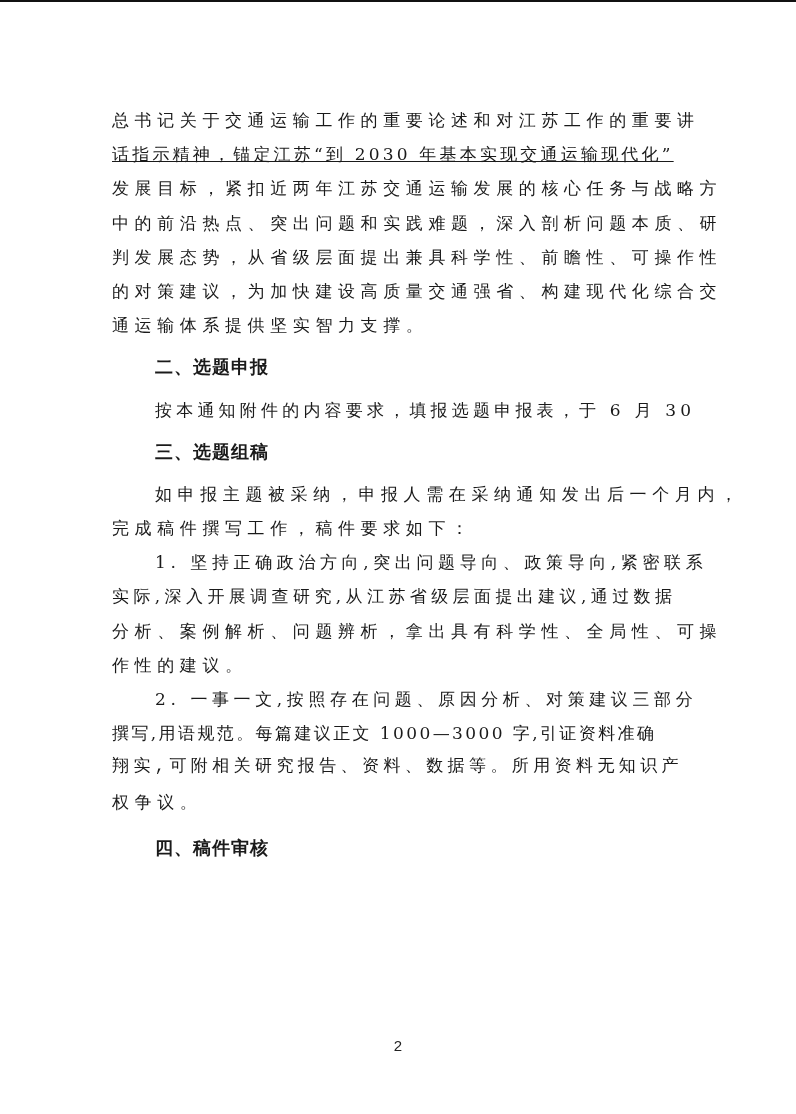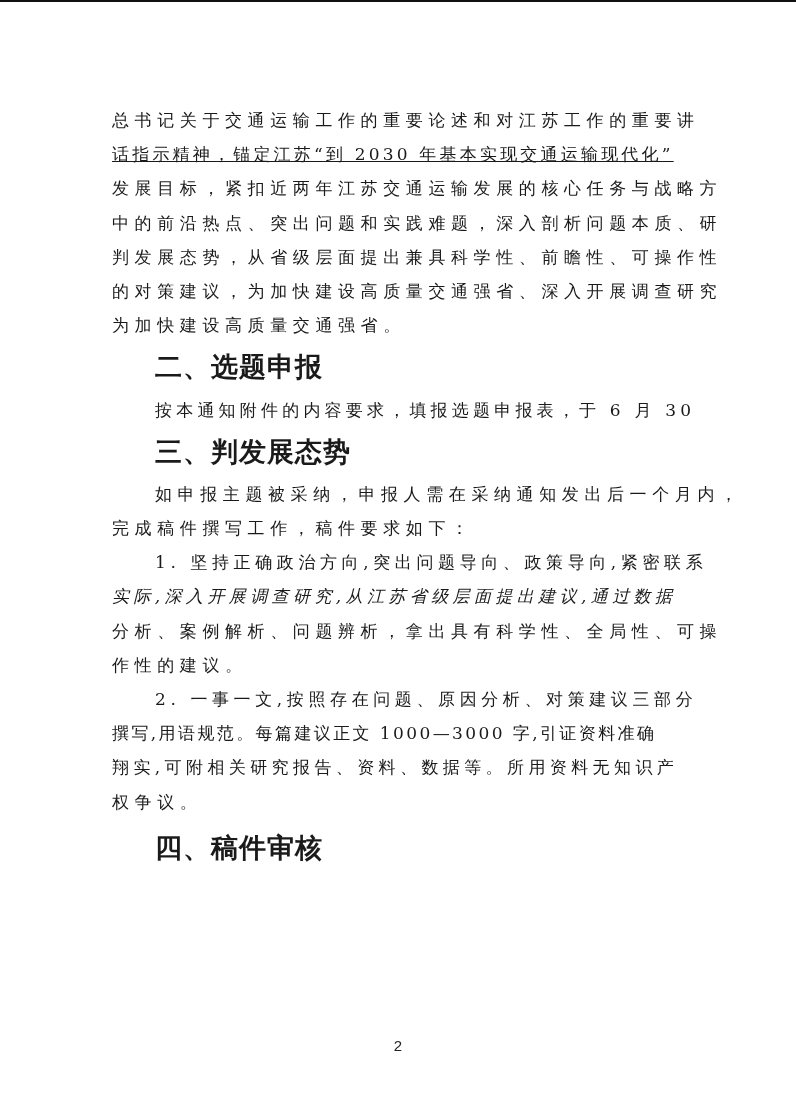--- a/index.html
+++ b/index.html
@@ -32,21 +32,21 @@
     height: 34.2px;
     line-height: 34.2px;
     font-size: 17px;
     letter-spacing: 5.6px;
     white-space: nowrap;
   }
   .indent { padding-left: 43px; }
   .heading {
     font-family: "DejaVu Sans", "Liberation Sans", sans-serif;
     font-weight: bold;
-    font-size: 27px;
+    font-size: 18px;
     letter-spacing: 1px;
     padding-left: 43px;
     height: 34.2px;
     line-height: 34.2px;
     white-space: nowrap;
   }
   .gap-small { height: 8px; }
   .gap-med { height: 12px; }
   .page-number {
     position: absolute;
@@ -65,52 +65,52 @@
 <div class="top-rule"></div>
 
 <div class="page">
 
   <div>
     <div class="line">总书记关于交通运输工作的重要论述和对江苏工作的重要讲</div>
     <div class="line" style="letter-spacing:3.2px;text-decoration:underline;">话指示精神，锚定江苏“到 2030 年基本实现交通运输现代化”</div>
     <div class="line">发展目标，紧扣近两年江苏交通运输发展的核心任务与战略方</div>
     <div class="line">中的前沿热点、突出问题和实践难题，深入剖析问题本质、研</div>
     <div class="line">判发展态势，从省级层面提出兼具科学性、前瞻性、可操作性</div>
-    <div class="line">的对策建议，为加快建设高质量交通强省、深入开展调查研究</div>
-    <div class="line">为加快建设高质量交通强省。</div>
+    <div class="line">的对策建议，为加快建设高质量交通强省、构建现代化综合交</div>
+    <div class="line">通运输体系提供坚实智力支撑。</div>
   </div>
 
   <div class="gap-small"></div>
   <div class="heading">二、选题申报</div>
   <div class="gap-small"></div>
 
   <div>
     <div class="line indent" style="letter-spacing:4.2px;">按本通知附件的内容要求，填报选题申报表，于 6 月 30</div>
   </div>
 
   <div class="gap-small"></div>
-  <div class="heading">三、判发展态势</div>
+  <div class="heading">三、选题组稿</div>
   <div class="gap-small"></div>
 
   <div>
     <div class="line indent">如申报主题被采纳，申报人需在采纳通知发出后一个月内，</div>
     <div class="line">完成稿件撰写工作，稿件要求如下：</div>
   </div>
 
   <div>
     <div class="line indent" style="letter-spacing:4.6px;">1. 坚持正确政治方向,突出问题导向、政策导向,紧密联系</div>
-    <div class="line" style="letter-spacing:4.4px;font-style:italic;">实际,深入开展调查研究,从江苏省级层面提出建议,通过数据</div>
+    <div class="line" style="letter-spacing:4.4px;">实际,深入开展调查研究,从江苏省级层面提出建议,通过数据</div>
     <div class="line">分析、案例解析、问题辨析，拿出具有科学性、全局性、可操</div>
     <div class="line">作性的建议。</div>
   </div>
 
   <div>
     <div class="line indent" style="letter-spacing:4.6px;">2. 一事一文,按照存在问题、原因分析、对策建议三部分</div>
     <div class="line" style="letter-spacing:2.4px;">撰写,用语规范。每篇建议正文 1000—3000 字,引证资料准确</div>
-    <div class="line" style="letter-spacing:4.4px;">翔实,可附相关研究报告、资料、数据等。所用资料无知识产</div>
+    <div class="line" style="letter-spacing:4.4px;font-family:Liberation Mono, monospace;">翔实,可附相关研究报告、资料、数据等。所用资料无知识产</div>
     <div class="line">权争议。</div>
   </div>
 
   <div class="gap-med"></div>
   <div class="heading">四、稿件审核</div>
 </div>
 
 <div class="page-number">2</div>
 
 </body></html>

